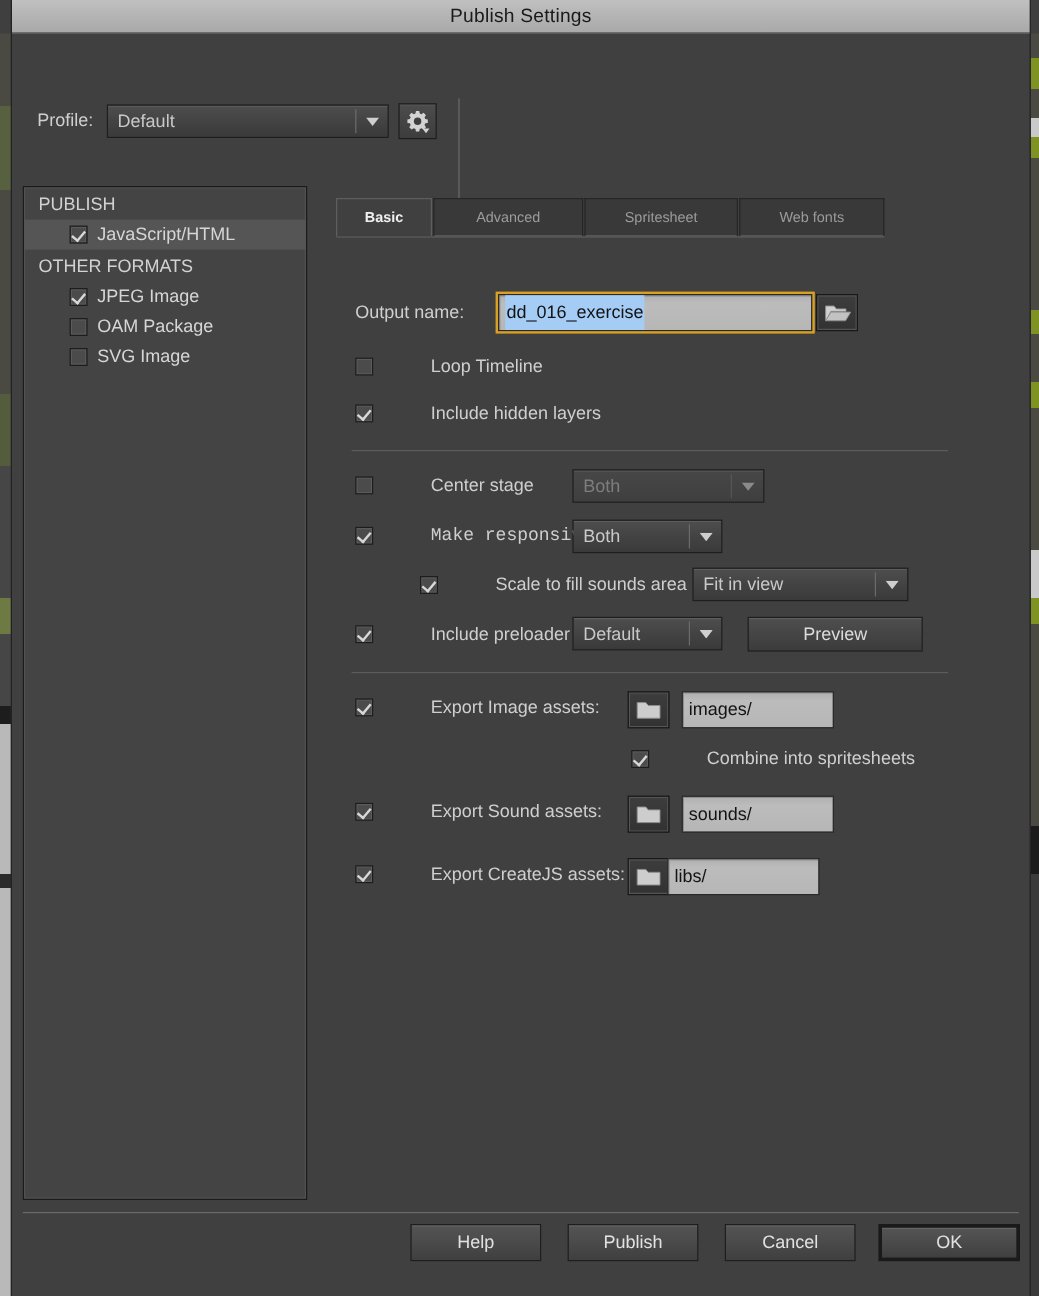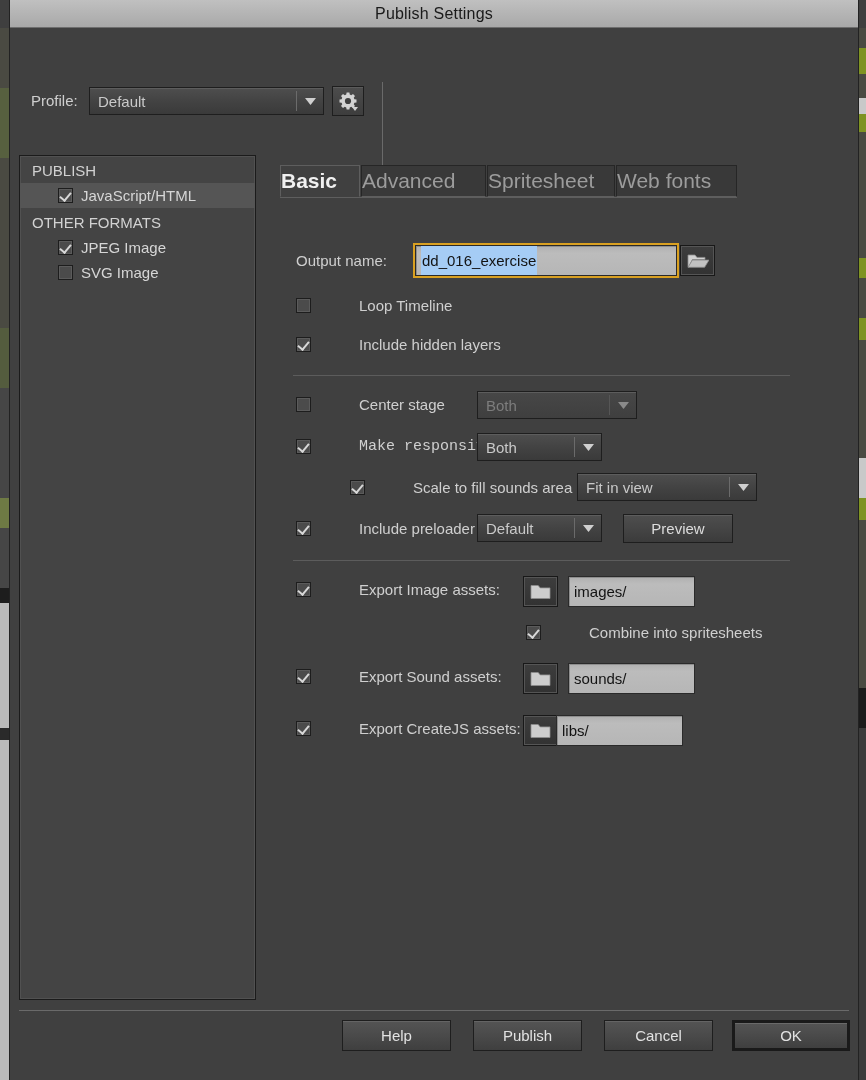--- a/index.html
+++ b/index.html
@@ -150,22 +150,22 @@
   }
 
   
   .panel {
     position: absolute; left: 270px; top: 165px; right: 10px; bottom: 85px;
   }
 
   .tabbar { position: relative; height: 33px; }
   .tab {
     position: absolute; top: 0; height: 32px;
-    display: flex; align-items: center; justify-content: flex-start;
-    font-size: 21px;
+    display: flex; align-items: center; justify-content: center;
+    font-size: 12px;
   }
   .tab.inactive {
     background: #393939;
     border: 1px solid #262626;
     border-bottom: 1px solid #5e5e5e;
     color: #9c9c9c;
   }
   .tab.active {
     background: #404040;
     border: 1px solid #5e5e5e;
@@ -279,20 +279,24 @@
       <span>JavaScript/HTML</span>
     </div>
 
     <div class="sb-group">OTHER FORMATS</div>
 
     <div class="sb-item">
       <span class="cbox checked"></span>
       <span>JPEG Image</span>
     </div>
 
+    <div class="sb-item">
+      <span class="cbox"></span>
+      <span>OAM Package</span>
+    </div>
 
     <div class="sb-item">
       <span class="cbox"></span>
       <span>SVG Image</span>
     </div>
 
   </div>
 
   <div class="panel">
 
@@ -387,21 +391,21 @@
       </div>
       <div class="combo" style="position:absolute; left:197px; top:316px; width:125px; height:28px;">
         <span class="combo-text">Default</span>
         <span class="combo-sep"></span>
         <span class="combo-arrow">
           <svg width="11" height="7" viewBox="0 0 11 7">
               <polygon points="0,0 11,0 5.5,7" fill="#cfcfcf"></polygon>
             </svg>
         </span>
       </div>
-      <div class="pushbtn" style="position:absolute; left:343px; top:316px; width:110px; height:29px;">
+      <div class="pushbtn" style="position:absolute; left:343px; top:316px; width:146px; height:29px;">
         <span>Preview</span>
       </div>
 
       <div class="hsep" style="left:13px; top:362px; width:497px;"></div>
 
       <div class="checkrow" style="left:16px; top:383px;">
         <span class="cbox checked"></span>
         <span class="row-label">Export Image assets:</span>
       </div>
       <div class="folder-btn" style="position:absolute; left:243px; top:378px; width:35px; height:31px;">

